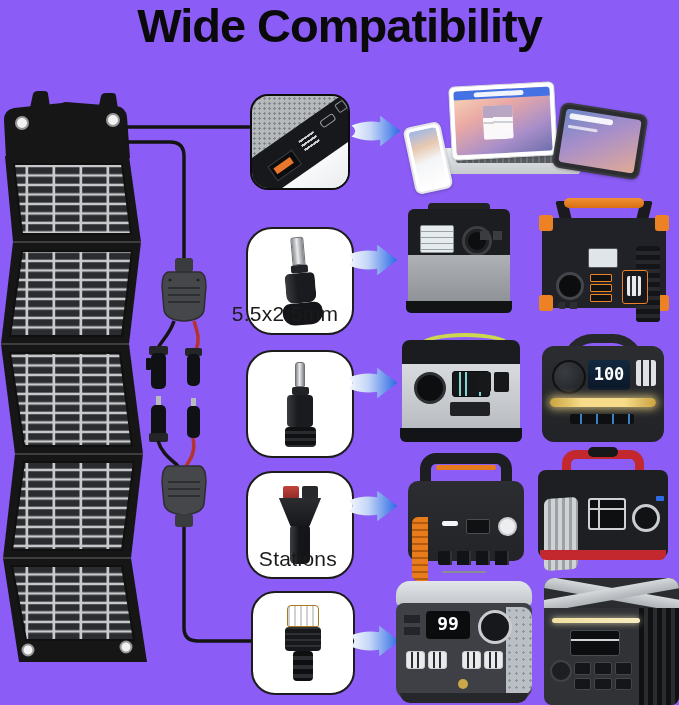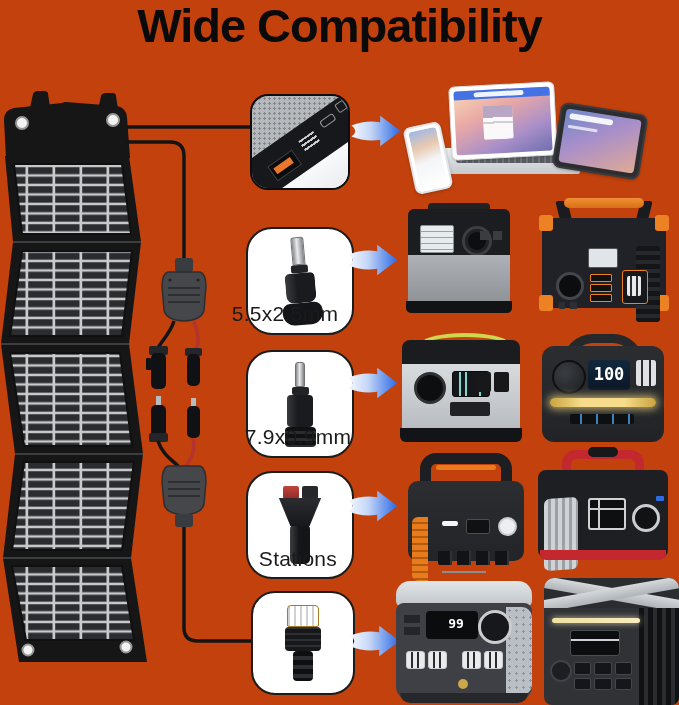--- a/index.html
+++ b/index.html
@@ -1,16 +1,16 @@
 <!DOCTYPE html>
 <html><head>
 <meta charset="utf-8">
 <style>
   html,body{margin:0;padding:0;background:#fff;}
-  #stage{position:relative;width:679px;height:705px;overflow:hidden;background:#c2410c;
+  #stage{position:relative;width:679px;height:705px;overflow:hidden;background:#8b5cf6;
          font-family:"Liberation Sans",sans-serif;}
   .abs{position:absolute;}
 
   
   .title{position:absolute;left:0;top:-2px;width:679px;text-align:center;
          font-size:47px;font-weight:800;letter-spacing:-1px;color:#0a0a0a;}
   .banner{position:absolute;left:50%;top:54px;transform:translateX(-50%);
           background:#3f6ee3;border:2px solid #fff;box-shadow:0 0 0 2.5px #3f6ee3;
           border-radius:999px;padding:3px 20px;white-space:nowrap;}
   .banner span{color:#fff;font-size:19px;font-weight:700;letter-spacing:.2px;}
@@ -213,22 +213,22 @@
 
   
   .psG{left:394px;top:581px;width:140px;height:124px;}
   .psG-top{left:2px;top:0;width:136px;height:26px;border-radius:14px 14px 6px 6px;
            background:linear-gradient(180deg,#e3e6e9,#bfc3c7);}
   .psG-body{left:2px;top:22px;width:136px;height:96px;background:#3e4045;border-radius:8px 8px 12px 12px;}
   .psG-side{right:0;top:4px;width:26px;height:88px;border-radius:0 10px 10px 0;
             background-color:#b9bfc4;background-image:radial-gradient(#8e9499 1.2px,transparent 1.4px);
             background-size:7px 7px;}
   .psG-lcd{left:30px;top:8px;width:44px;height:28px;background:#0b0c0e;border-radius:4px;color:#fff;
-           font-weight:700;font-size:13px;text-align:center;line-height:26px;
-           font-family:"DejaVu Sans Mono",monospace;padding-left:8px;}
+           font-weight:700;font-size:18px;text-align:center;line-height:26px;
+           font-family:"DejaVu Sans Mono",monospace;}
   .psG-dial{left:82px;top:7px;width:28px;height:28px;border-radius:50%;background:#17181b;border:3px solid #caccce;}
   .psG-portsl{left:8px;top:12px;width:16px;height:20px;
               background:repeating-linear-gradient(180deg,#23252a 0 8px,transparent 8px 12px);}
   .psG-out{width:17px;height:16px;background:#e8eaec;border:1px solid #caccd0;border-radius:3px;position:absolute;top:48px;
            background-image:linear-gradient(90deg,transparent 4px,#2a2c2f 4px 6px,transparent 6px 10px,#2a2c2f 10px 12px,transparent 12px);}
   .psG-rbtn{left:62px;top:76px;width:10px;height:10px;border-radius:50%;background:#caa84a;}
   .psG-base{left:6px;top:112px;width:128px;height:10px;background:#26272a;border-radius:0 0 10px 10px;}
 
   
   .psH{left:544px;top:578px;width:135px;height:127px;}
@@ -355,21 +355,20 @@
   <div class="conn-label lbl2">5.5x2.5mm</div>
 
   <div class="card card3">
     <div class="plug">
       <div class="tip tip2"></div>
         <div class="collar"></div>
         <div class="dcbody2"></div>
         <div class="dcribs"></div>
     </div>
   </div>
-  <div class="conn-label lbl3">7.9x0.9mm</div>
 
   <div class="card card4">
     <div class="plug">
       <div class="and-terms">
           <div class="t-red"></div>
           <div class="t-blk"></div>
         </div>
       <div class="and-shoulder"></div>
         <div class="and-cable"></div>
     </div>

